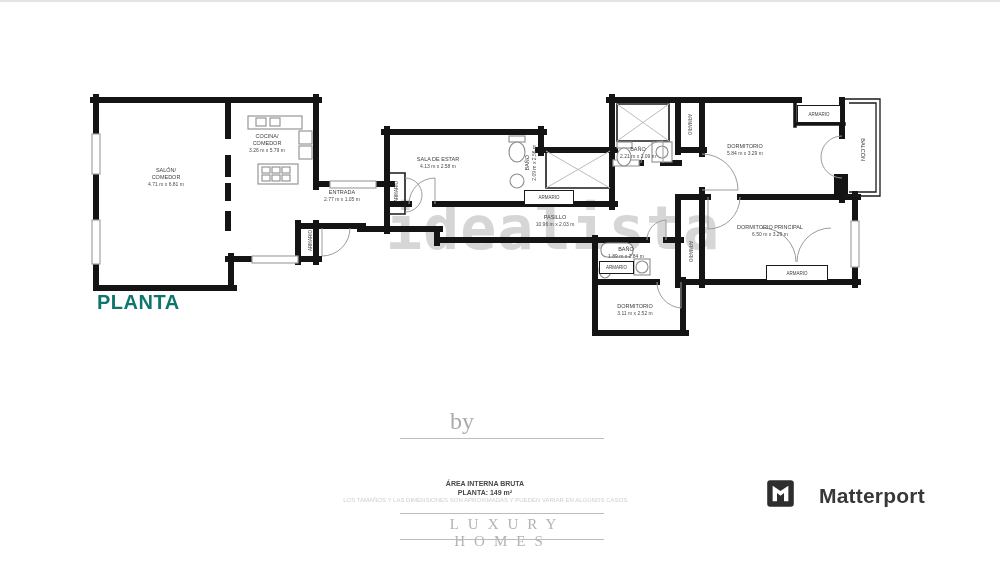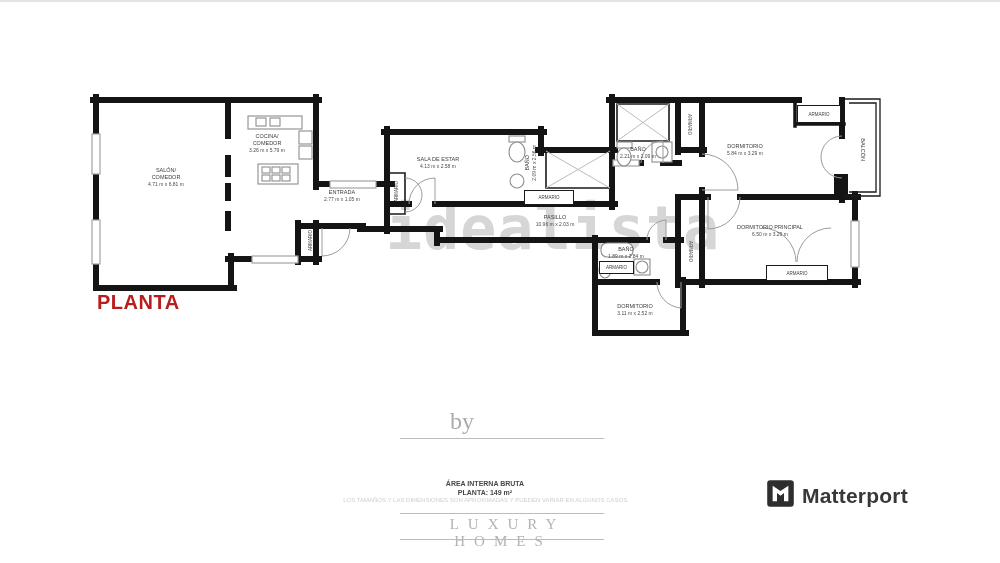--- a/index.html
+++ b/index.html
@@ -18,35 +18,35 @@
   .door{stroke:#9c9c9c;stroke-width:1;fill:none;}
   .win{fill:#fff;stroke:#a3a3a3;stroke-width:1.2;}
   .room{position:absolute;z-index:3;text-align:center;color:#3d3d3d;line-height:1.3;}
   .room .nm{display:block;font-size:5.5px;white-space:pre-line;color:#3d3d3d;}
   .room .dm{display:block;font-size:5px;color:#4c4c4c;}
   .vrt-ccw{transform:rotate(-90deg);transform-origin:50% 50%;}
   .vrt-cw{transform:rotate(90deg);transform-origin:50% 50%;}
   .arm{position:absolute;z-index:3;font-size:4.5px;color:#3d3d3d;text-align:center;}
   .arm-box{border:1.5px solid #1a1a1a;background:#fff;display:flex;align-items:center;justify-content:center;}
   .plan-title{position:absolute;left:97px;top:291px;z-index:3;font-size:20px;
-              font-weight:600;letter-spacing:.5px;color:#b91c1c;}
+              font-weight:600;letter-spacing:.5px;color:#0f766e;}
   
   .f-by{position:absolute;left:404px;top:408px;width:70px;text-align:right;z-index:3;
         font-family:"Liberation Serif",serif;font-size:24px;color:#aaa;}
   .f-line{position:absolute;height:0;border-top:1.5px solid #bcbcbc;z-index:3;}
   .f-brand{position:absolute;left:383px;top:444px;width:240px;text-align:center;z-index:3;
            font-family:"Liberation Serif",serif;font-size:42px;color:#c3c3c3;letter-spacing:1px;}
   .f-area{position:absolute;left:420px;top:480px;width:130px;text-align:center;z-index:4;
           font-size:7px;font-weight:bold;color:#474747;line-height:1.25;}
   .f-disc{position:absolute;left:340px;top:497px;width:292px;text-align:center;z-index:3;
           font-size:6px;color:#cfcfcf;}
   .f-tag{position:absolute;left:398px;top:516px;width:210px;text-align:center;z-index:3;
          font-family:"Liberation Serif",serif;font-size:15px;color:#b3b3b3;letter-spacing:9px;text-indent:9px;}
   
-  .mp{position:absolute;left:766px;top:479px;z-index:3;display:flex;align-items:center;gap:7px;}
+  .mp{position:absolute;left:766px;top:479px;z-index:3;display:flex;align-items:center;gap:24px;}
   .mp-label{font-size:21px;font-weight:bold;color:#383838;letter-spacing:.2px;}
 </style>
 </head>
 <body>
 
 <div class="canvas">
   <div class="topline"></div>
 
   <div class="watermark">idealista</div>
 

